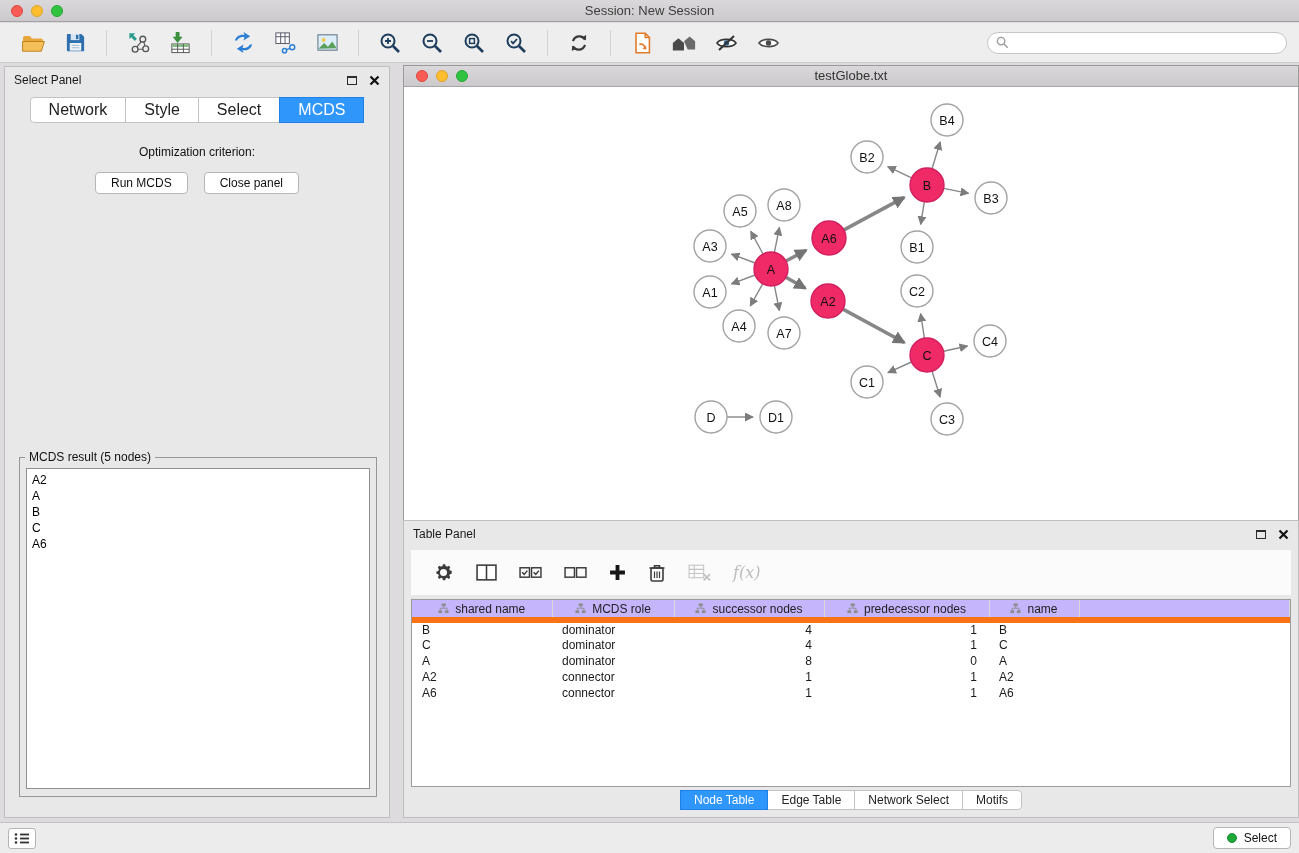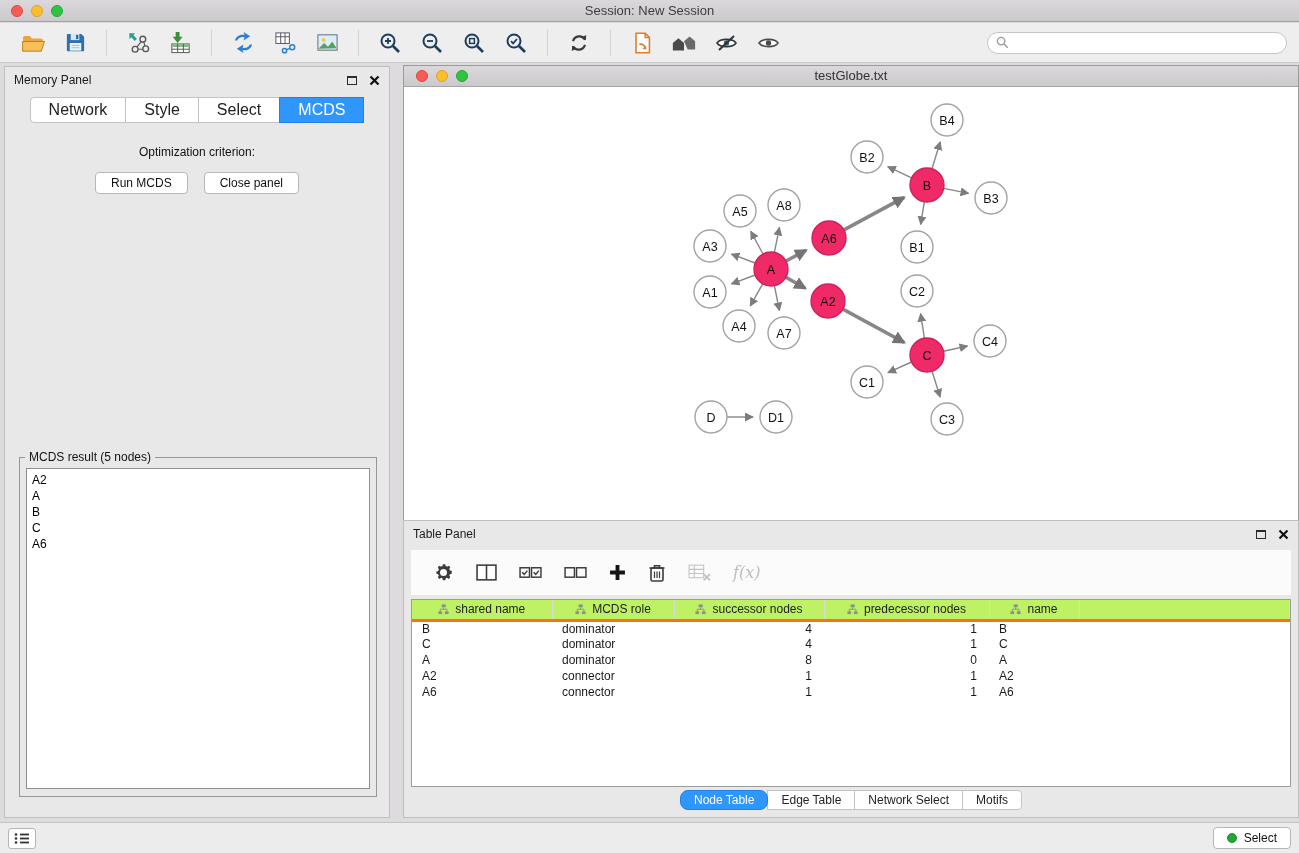--- a/index.html
+++ b/index.html
@@ -65,30 +65,30 @@
   .resize-grip{position:absolute;right:1px;bottom:1px;width:11px;height:11px;
     background:repeating-linear-gradient(135deg,#bbb 0 1px,transparent 1px 3px);}
 
   
   .table-panel{position:absolute;left:403px;top:520px;width:896px;height:298px;background:#e9e8e9;border:1px solid #c0bfc0;}
   .tp-toolbar{margin:3px 7px 0;height:45px;background:#fbfbfb;display:flex;align-items:center;padding:0 22px;gap:22px;}
   .tp-tool{display:flex;align-items:center;justify-content:center;cursor:default;}
   .fx{font-family:"DejaVu Serif","Liberation Serif",serif;font-style:italic;font-size:16px;color:#bcbcbc;}
   .tp-table-wrap{position:absolute;left:7px;top:78px;right:7px;height:188px;background:#fff;border:1px solid #9c9c9c;overflow:hidden;}
   table.node-table{border-collapse:collapse;width:100%;table-layout:fixed;}
-  .node-table th{background:#bef264;border-right:1px solid #d9d9d9;border-bottom:3px solid #f97316;
+  .node-table th{background:#c4b5fd;border-right:1px solid #d9d9d9;border-bottom:6px solid #f97316;
     font-weight:normal;font-size:12px;height:20px;color:#222;}
   .node-table th .th-inner{display:flex;align-items:center;justify-content:center;gap:6px;}
   .node-table td{font-size:12px;height:16px;padding:0 10px;white-space:nowrap;overflow:hidden;}
   .node-table td.num{text-align:right;padding-right:12px;}
   .tp-tabs{position:absolute;bottom:7px;left:0;right:0;display:flex;justify-content:center;}
   .tp-tab{padding:2px 13px;background:#fff;border:1px solid #c3c3c3;margin-left:-1px;font-size:12px;color:#222;cursor:default;}
   .tp-tab:first-child{margin-left:0;border-radius:4px 0 0 4px;}
   .tp-tab:last-child{border-radius:0 4px 4px 0;}
-  .tp-tab.selected{background:#2f96fb;color:#fff;border-color:#2080e8;border-radius:8px;z-index:1;position:relative;}
+  .tp-tab.selected{background:#2f96fb;color:#fff;border-color:#2080e8;border-radius:0;z-index:1;position:relative;}
 
   
   .statusbar{position:absolute;left:0;bottom:0;width:1299px;height:31px;background:#ececec;border-top:1px solid #c2c2c2;
     display:flex;align-items:center;padding:0 8px;}
   .list-btn{width:28px;height:21px;border:1px solid #b5b5b5;border-radius:3px;background:#fff;
     display:flex;align-items:center;justify-content:center;}
   .memory-btn{margin-left:auto;height:22px;border:1px solid #b5b5b5;border-radius:4px;background:#fff;
     display:flex;align-items:center;gap:7px;padding:0 13px;font-size:12px;color:#111;}
   .memory-dot{width:10px;height:10px;border-radius:50%;background:#1fa839;border:1px solid #188c2f;}
 </style>
@@ -231,21 +231,21 @@
     <svg class="mag" width="13" height="13" viewBox="0 0 14 14">
         <circle cx="5.5" cy="5.5" r="4" fill="none" stroke="#9a9a9a" stroke-width="1.5"></circle>
         <path d="M8.6 8.6l4 4" stroke="#9a9a9a" stroke-width="1.5"></path>
       </svg>
     <input type="text" placeholder="" style="">
   </div>
 </div>
 
 <div class="control-panel">
   <div class="panel-header">
-    <span>Memory Panel</span>
+    <span>Select Panel</span>
     <span class="spacer"></span>
     <span class="float-icon"></span>
     <svg class="close-x" viewBox="0 0 11 11">
         <path d="M1.5 1.5l8 8M9.5 1.5l-8 8" stroke="#111" stroke-width="2.2"></path>
       </svg>
   </div>
   <div class="cp-tabs">
     <div class="cp-tab">Network</div>
     <div class="cp-tab">Style</div>
     <div class="cp-tab">Select</div>

